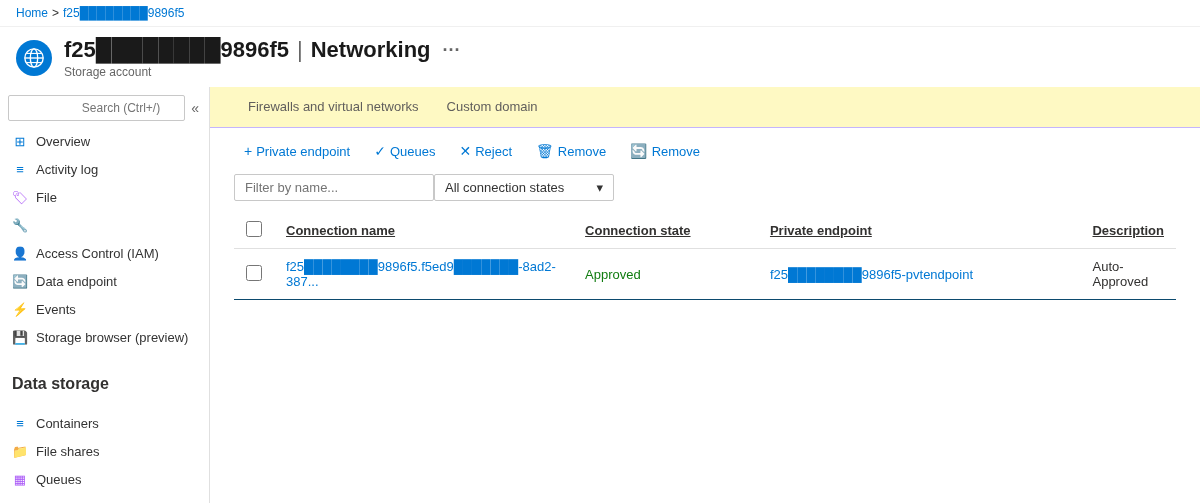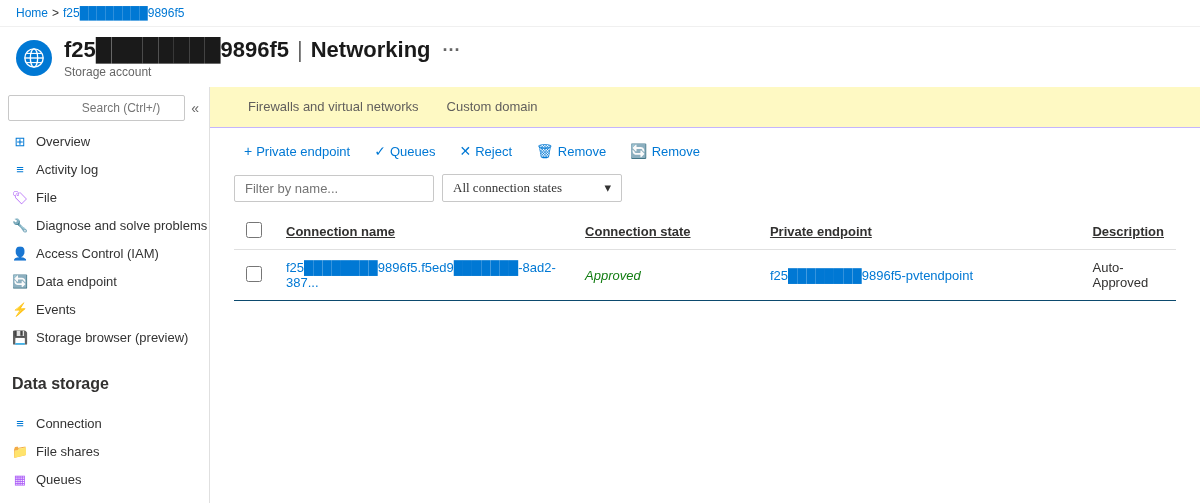--- a/index.html
+++ b/index.html
@@ -41,32 +41,32 @@
     .tabs { display: flex; border-bottom: 1px solid #c4b5fd; padding: 0 24px; background: #fef9c3; }
     .tab { padding: 12px 14px; font-size: 13px; color: #605e5c; cursor: pointer; border-bottom: 2px solid transparent; margin-bottom: -1px; white-space: nowrap; }
     .tab.active { color: #0078d4; border-bottom: 2px solid #0078d4; font-weight: 600; }
 
     
     .toolbar { display: flex; align-items: center; gap: 4px; padding: 10px 24px; }
     .toolbar-btn { display: flex; align-items: center; gap: 4px; padding: 5px 10px; background: none; border: none; cursor: pointer; font-size: 13px; color: #0078d4; border-radius: 2px; }
     .toolbar-btn .btn-icon { font-size: 14px; }
 
     
-    .filter-bar { display: flex; align-items: center; gap: 8px; padding: 0 24px 12px 24px; }
+    .filter-bar { display: flex; align-items: center; padding: 0 24px 12px 24px; }
     .filter-input { padding: 5px 10px; border: 1px solid #c8c8c8; border-radius: 2px; font-size: 13px; width: 200px; color: #999; }
-    .filter-select { padding: 5px 10px; border: 1px solid #c8c8c8; border-radius: 2px; font-size: 13px; width: 180px; background: #fff; cursor: pointer; display: flex; align-items: center; gap: 6px; font-family: Liberation Serif, serif; }
+    .filter-select { padding: 5px 10px; border: 1px solid #c8c8c8; border-radius: 2px; font-size: 13px; width: 180px; background: #fff; cursor: pointer; display: flex; align-items: center; gap: 6px; }
 
     
     .data-table { width: 100%; border-collapse: collapse; }
     .data-table th { text-align: left; padding: 8px 12px; font-size: 13px; font-weight: 600; color: #323130; border-bottom: 1px solid #e0e0e0; background: #fff; text-decoration: underline; }
     .data-table td { padding: 10px 12px; font-size: 13px; color: #323130; border-bottom: 1px solid #0c4a6e; }
     .table-wrap { padding: 0 24px; }
     .table-checkbox { width: 16px; height: 16px; border: 1px solid #8a8886; cursor: pointer; }
     .connection-link { color: #0078d4; text-decoration: none; cursor: pointer; }
-    .status-approved { color: #107c10; font-style: italic; }
+    .status-approved { color: #107c10; }
     .col-check { width: 36px; }
     .col-connection { width: 300px; }
     .col-state { width: 200px; }
     .col-endpoint { width: 350px; }
     .col-description { }
   </style>
 </head>
 <body>
 
 <div class="breadcrumb">
@@ -113,21 +113,20 @@
     <div class="sidebar-item">
       <span class="item-icon" style="color:#0078d4;">≡</span>
       <span>Activity log</span>
     </div>
     <div class="sidebar-item">
       <span class="item-icon" style="color:#a855f7;">🏷</span>
       <span>File</span>
     </div>
     <div class="sidebar-item">
       <span class="item-icon" style="color:#0078d4;">🔧</span>
-      <span>Diagnose and solve problems</span>
     </div>
     <div class="sidebar-item">
       <span class="item-icon" style="color:#0078d4;">👤</span>
       <span>Access Control (IAM)</span>
     </div>
     <div class="sidebar-item">
       <span class="item-icon" style="color:#0078d4;">🔄</span>
       <span>Data endpoint</span>
     </div>
     <div class="sidebar-item">
@@ -138,21 +137,21 @@
       <span class="item-icon" style="color:#0078d4;">💾</span>
       <span>Storage browser (preview)</span>
     </div>
 
     <div class="sidebar-divider"></div>
     <div class="sidebar-section-label">Data storage</div>
     <div class="sidebar-divider"></div>
 
     <div class="sidebar-item">
       <span class="item-icon" style="color:#0078d4;">≡</span>
-      <span>Connection</span>
+      <span>Containers</span>
     </div>
     <div class="sidebar-item">
       <span class="item-icon" style="color:#0078d4;">📁</span>
       <span>File shares</span>
     </div>
     <div class="sidebar-item">
       <span class="item-icon" style="color:#a855f7;">▦</span>
       <span>Queues</span>
     </div>
     <div class="sidebar-item">

